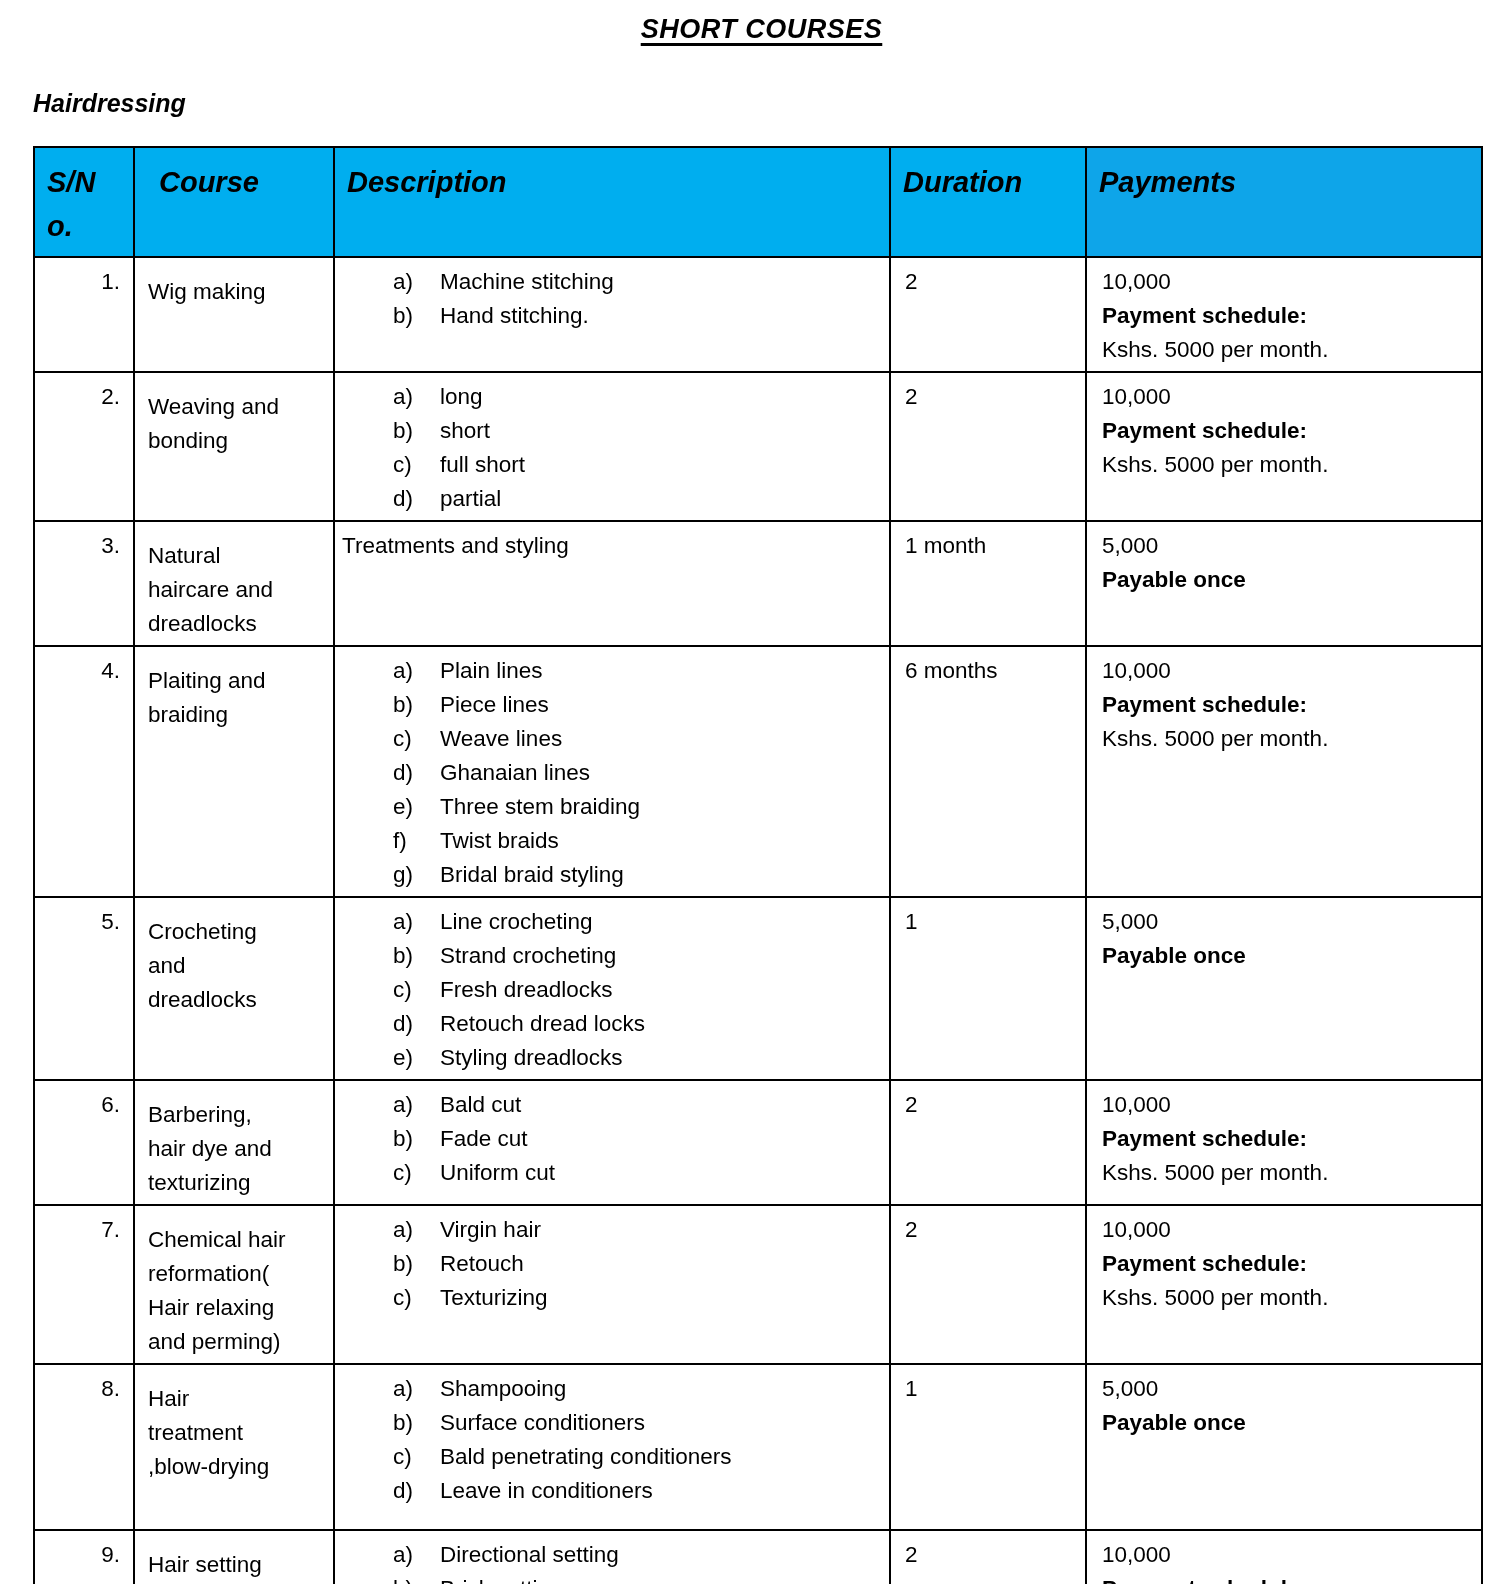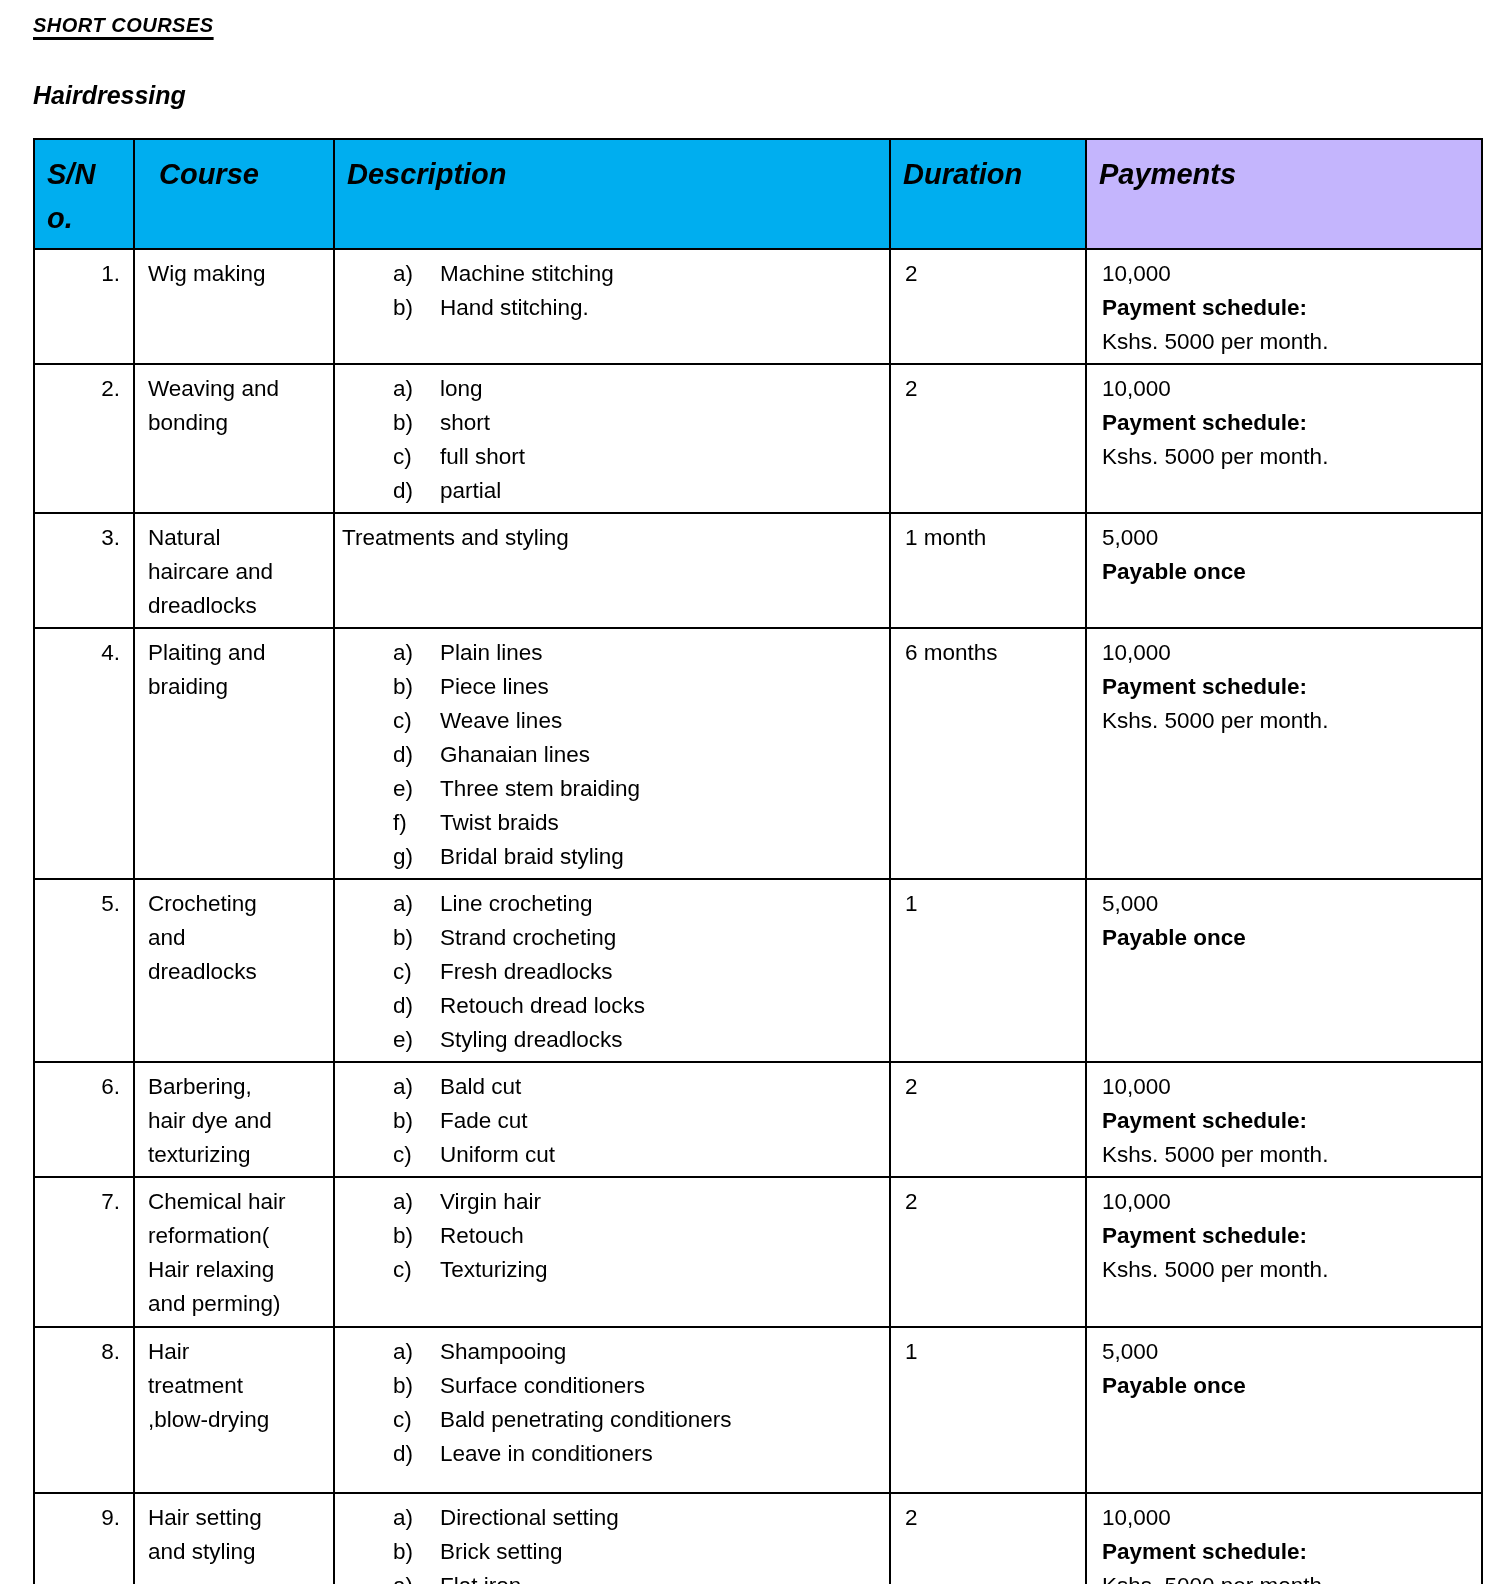--- a/index.html
+++ b/index.html
@@ -10,28 +10,29 @@
     color: #000;
   }
   body {
     width: 1500px;
     height: 1584px;
     overflow: hidden;
     box-sizing: border-box;
     padding: 12px 18px 0 33px;
   }
   .doc-title {
-    font-size: 20px;
+    font-size: 27px;
     font-weight: bold;
     font-style: italic;
     letter-spacing: 0.5px;
     text-decoration: underline;
     text-decoration-thickness: 3px;
     text-underline-offset: 5px;
-    margin: 2px 0 0 0;
+    margin: 2px 0 0 8px;
+    text-align: center;
   }
   .doc-subtitle {
     font-size: 25px;
     font-weight: bold;
     font-style: italic;
     margin: 44px 0 12px 0;
   }
   table.courses {
     border-collapse: collapse;
     table-layout: fixed;
@@ -59,21 +60,21 @@
   }
   td, .c-pay div, .desc-item, .c-course, .c-dur, .c-sn {
     font-size: 22.5px;
     line-height: 34px;
   }
   .c-sn {
     text-align: right;
     padding: 7px 13px 4px 4px;
   }
   .c-course {
-    padding: 7px 8px 4px 13px;
+    padding: 17px 8px 4px 13px;
     white-space: pre-line;
   }
   .c-desc { padding: 7px 8px 4px 0; }
   .c-desc .plain { padding-left: 7px; }
   .desc-item { display: flex; padding-left: 58px; }
   .desc-item .marker {
     flex: 0 0 47px;
   }
   .desc-item .itext { flex: 1 1 auto; }
   .c-dur { padding: 7px 8px 4px 14px; }
@@ -104,21 +105,21 @@
     <col style="width:196px">
     <col style="width:396px">
   </colgroup>
   <thead>
     <tr>
       <th style="background: rgb(0, 174, 239);">S/N
 o.</th>
       <th style="background: rgb(0, 174, 239); padding-left: 24px;">Course</th>
       <th style="background: rgb(0, 174, 239);">Description</th>
       <th style="background: rgb(0, 174, 239);">Duration</th>
-      <th style="background: #c4b5fd;">Payments</th>
+      <th style="background: #0ea5e9;">Payments</th>
     </tr>
   </thead>
   <tbody>
   <tr>
     <td class="c-sn"><span>1.</span></td>
     <td class="c-course"><span>Wig making</span></td>
     <td class="c-desc">
           <div>
             <div class="desc-item">
               <span class="marker">a)</span>

